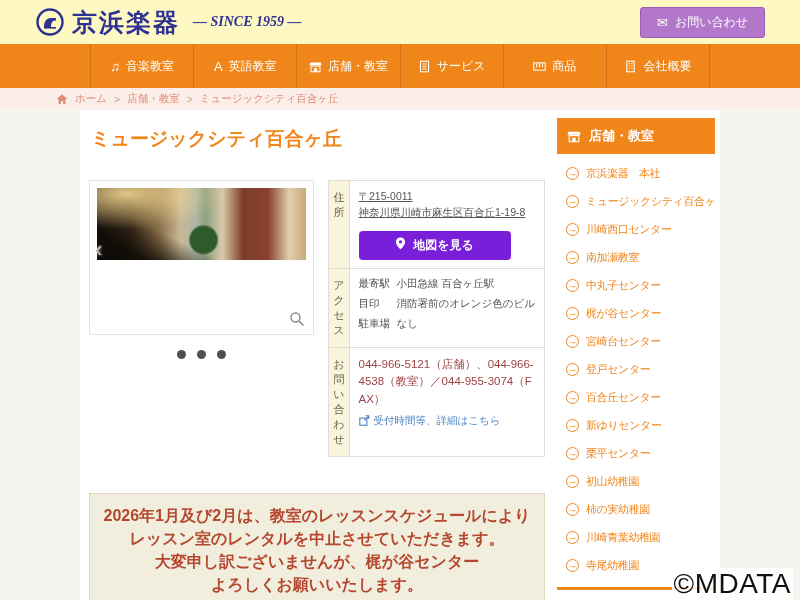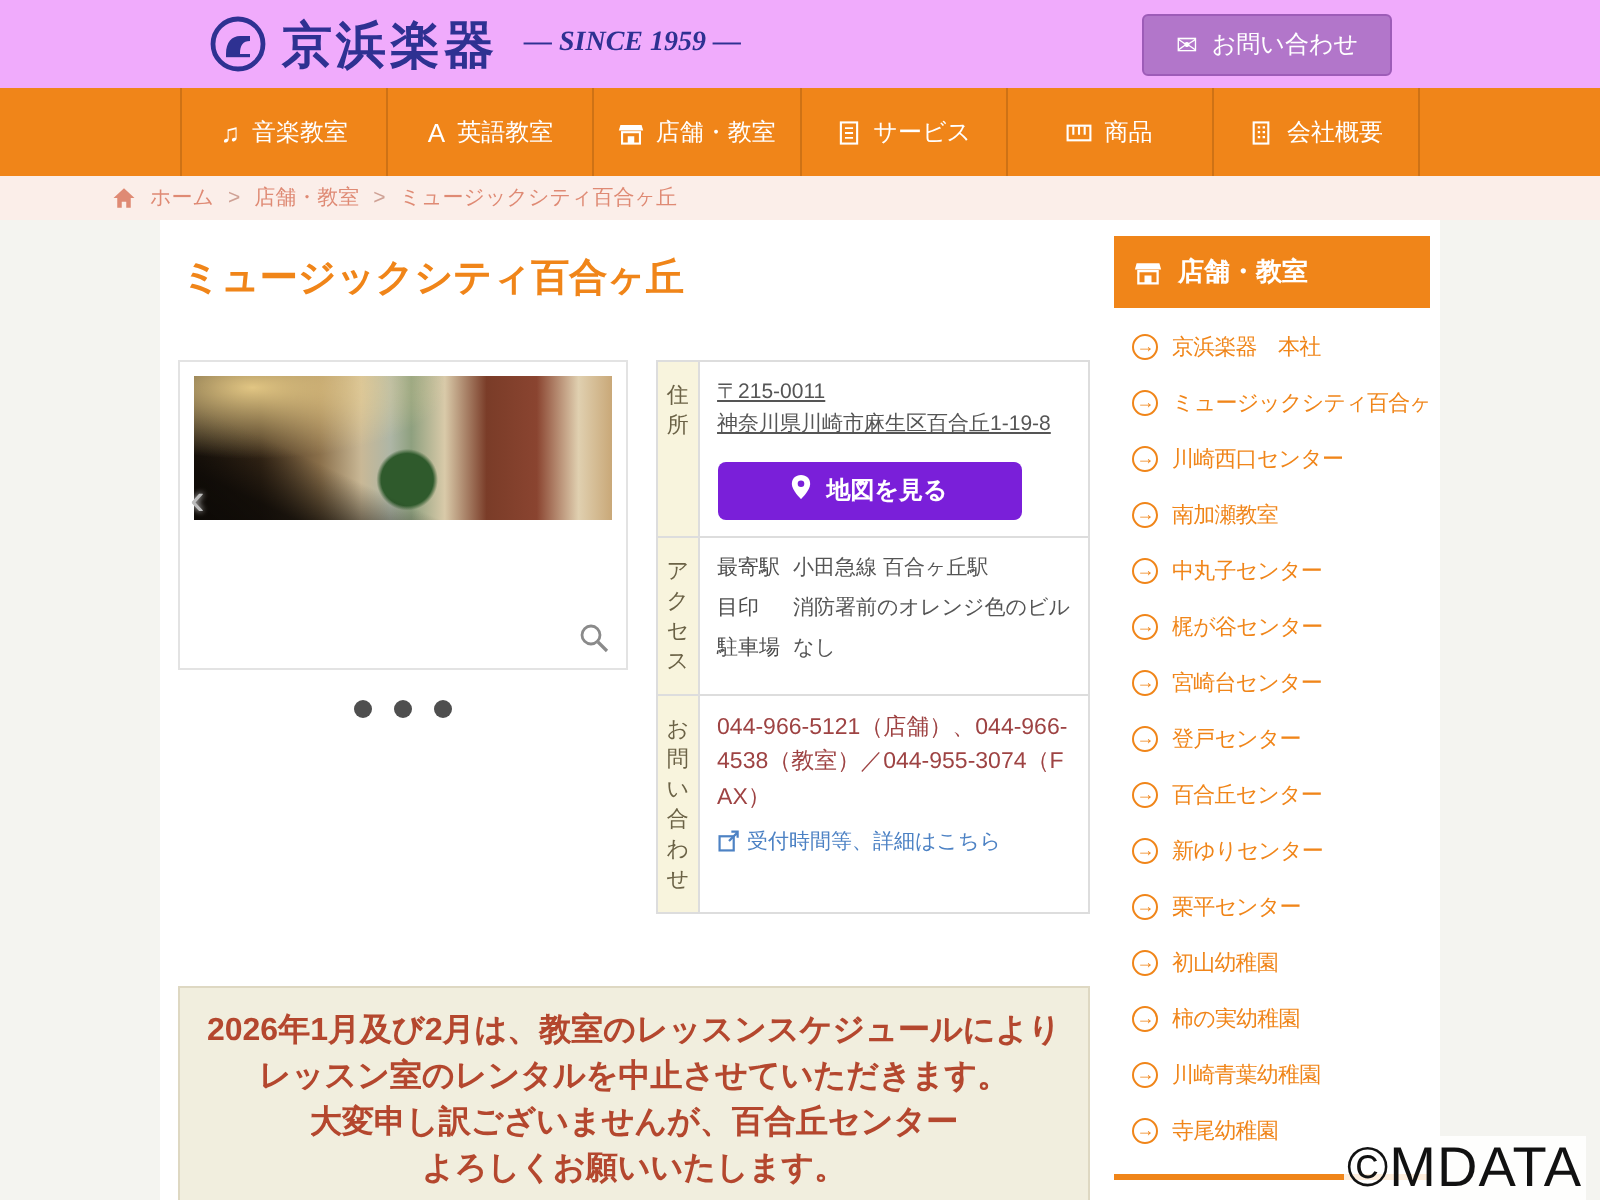--- a/index.html
+++ b/index.html
@@ -2,22 +2,22 @@
 <html><head>
 <meta charset="utf-8">
 <style>
   * { margin:0; padding:0; box-sizing:border-box; }
   html,body { width:800px; height:600px; overflow:hidden; }
   body {
     font-family:"Liberation Sans","DejaVu Sans",sans-serif;
     background:#f4f4f0; position:relative; font-size:12px; color:#444;
   }
   
-  .top-header { height:44px; background:#f0abfc; display:flex; align-items:center;
-    justify-content:space-between; padding:0 104px; }
+  .top-header { height:44px; background:#fef9c3; display:flex; align-items:center;
+    justify-content:space-between; padding:0 35px; }
   .logo-wrap { display:flex; align-items:center; gap:7px; }
   .brand-text { font-size:25px; font-weight:900; color:#2e3192; letter-spacing:2px; }
   .tagline { font-family:"Liberation Serif","DejaVu Serif",serif; font-style:italic;
     font-size:14px; color:#2e3192; margin-left:6px; font-weight:bold; }
   .contact-btn { background:#b276ca; border:1px solid #9d5cb8; border-radius:3px;
     color:#fff; font-size:12px; padding:6px 16px; display:flex; align-items:center;
     gap:7px; cursor:pointer; }
   .contact-btn .env { font-size:13px; line-height:1; }
   
   .main-nav { height:44px; background:#f08519; }
@@ -234,21 +234,21 @@
             </a>
           </td>
         </tr>
       </tbody>
         </table>
     </div>
 
     <div class="notice-box">
       <div>2026年1月及び2月は、教室のレッスンスケジュールにより</div>
       <div>レッスン室のレンタルを中止させていただきます。</div>
-      <div>大変申し訳ございませんが、百合丘センター</div>
+      <div>大変申し訳ございませんが、梶が谷センター</div>
       <div>よろしくお願いいたします。</div>
     </div>
 
   </div>
 
   <aside class="side-col">
     <div class="side-header">
       <svg width="14" height="14" viewBox="0 0 16 16">
         <path d="M1.5 3 L14.5 3 L15.5 6.5 L0.5 6.5 Z" fill="#fff"></path>
         <rect x="2.5" y="7.5" width="11" height="7" fill="none" stroke="#fff" stroke-width="1.3"></rect>

